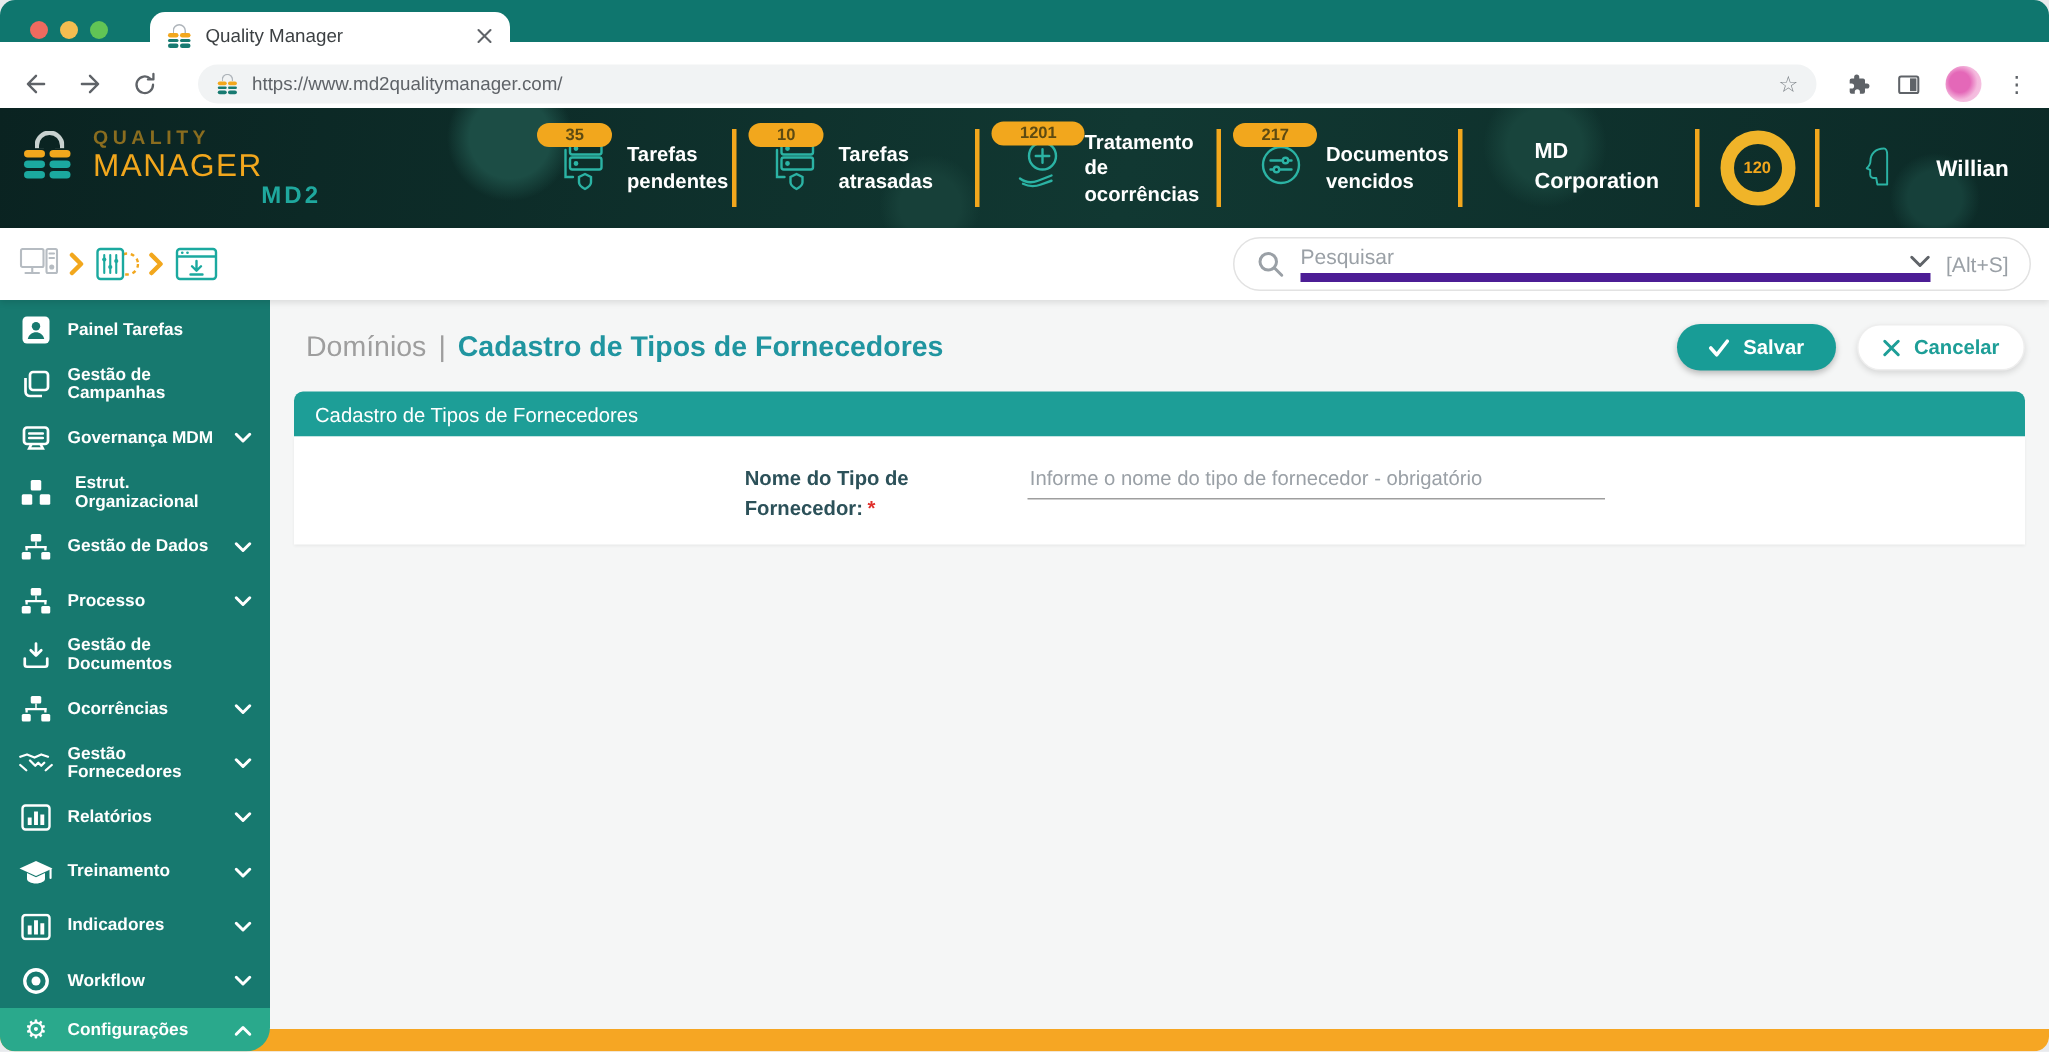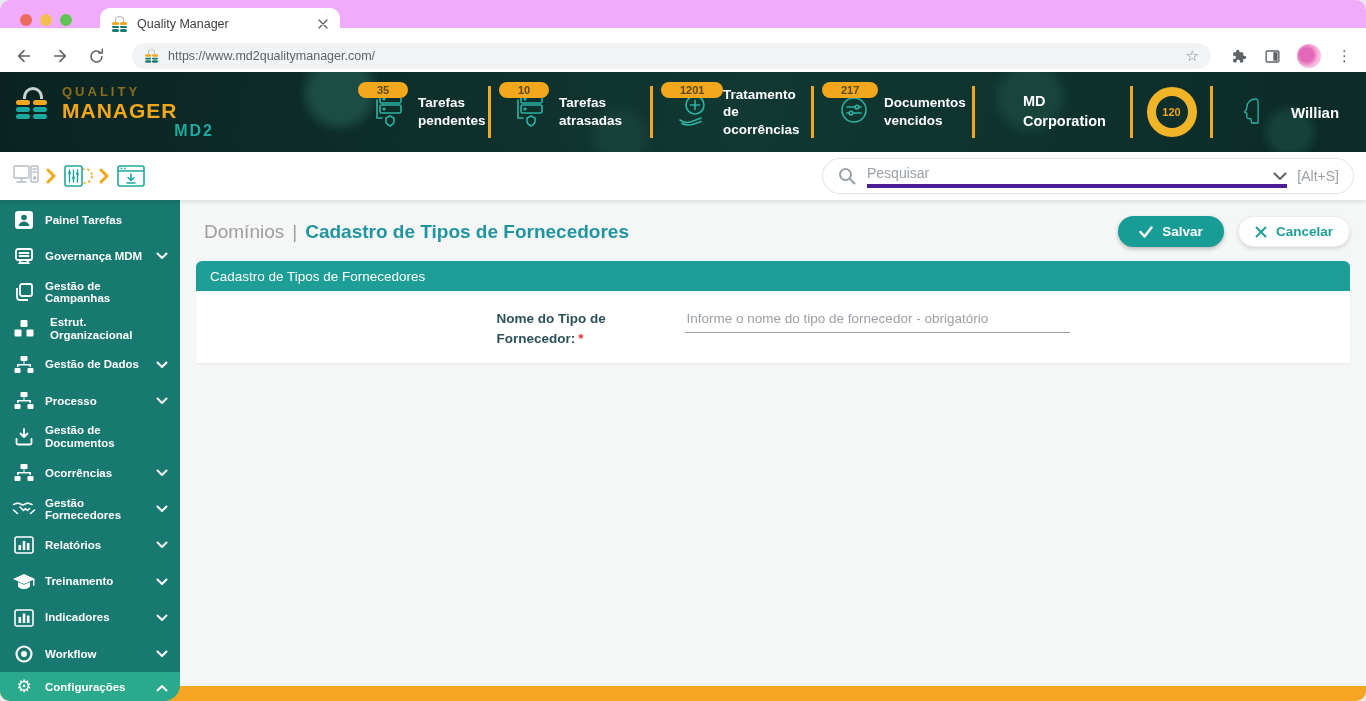--- a/index.html
+++ b/index.html
@@ -1,21 +1,21 @@
 <!DOCTYPE html>
 <html><head>
 <meta charset="utf-8">
 <style>
   * { margin:0; padding:0; box-sizing:border-box; }
   html,body { background:#e8eaed; }
   body { font-family:"Liberation Sans","DejaVu Sans",sans-serif; }
   .window { position:relative; width:1366px; height:701px; overflow:hidden; border-radius:10px; background:#fff; }
 
   
-  .tabstrip { position:absolute; top:0; left:0; width:100%; height:28px; background:#f0abfc; }
+  .tabstrip { position:absolute; top:0; left:0; width:100%; height:28px; background:#0f766e; }
   .lights { position:absolute; left:20px; top:14px; display:flex; gap:8px; }
   .light { width:12px; height:12px; border-radius:50%; }
   .tab { position:absolute; left:100px; top:8px; width:240px; height:32px; background:#fff; border-radius:10px 10px 0 0; display:flex; align-items:center; padding:0 12px; gap:9px; }
   .tab-title { font-size:12.5px; color:#3c4043; flex:1; white-space:nowrap; overflow:hidden; }
   .favicon { width:16px; height:16px; position:relative; flex:none; }
   .favicon .arc { position:absolute; left:3px; top:0; width:9px; height:6px; border:1.5px solid #aeb4ba; border-bottom:none; border-radius:5px 5px 0 0; }
   .favicon i { position:absolute; width:7px; height:2.5px; border-radius:1.5px; }
   .toolbar { position:absolute; top:40px; left:0; width:100%; height:32px; background:#fff; display:flex; align-items:center; padding:0 14px; gap:16px;justify-content:center; }
   .navbtn { width:20px; height:20px; display:flex; align-items:center; justify-content:center; cursor:pointer; }
   .omnibox { flex:1; height:26px; margin:0 4px 0 10px; background:#f1f3f4; border-radius:14px; display:flex; align-items:center; padding:0 12px; gap:8px; }
@@ -32,40 +32,40 @@
                 radial-gradient(circle 55px at 1030px 25px, #18443c 0 45%, transparent 75%),
                 radial-gradient(circle 40px at 1290px 60px, #16403a 0 45%, transparent 75%),
                 linear-gradient(100deg, #0a2321 0%, #113832 55%, #0c2a27 100%);
     display:flex; align-items:center; }
   .logo { width:350px; flex:none; display:flex; align-items:flex-start; padding-left:16px; gap:12px; }
   .lockbars { position:relative; width:34px; height:40px; margin-top:2px; }
   .lockbars .arc { position:absolute; left:7px; top:0; width:20px; height:12px; border:3px solid #c9d2d0; border-bottom:none; border-radius:10px 10px 0 0; }
   .lockbars i { position:absolute; width:14px; height:5px; border-radius:2.5px; }
   .logotext { width:152px; line-height:1.1; }
   .logo-q { font-size:13px; letter-spacing:3px; color:#8a6d1f; font-weight:bold; }
-  .logo-m { font-size:21px; letter-spacing:1px; color:#f2a71d; font-weight:bold; }
+  .logo-m { font-size:21px; letter-spacing:1px; color:#f2a71d; font-weight:normal; }
   .logo-md2 { font-size:16px; letter-spacing:2px; color:#1fa89e; font-weight:bold; text-align:right; }
   .hsep { width:3px; height:52px; background:#f2a71d; flex:none; }
   .stat { display:flex; align-items:center; flex:none; padding-left:22px; }
   .stat-iconwrap { position:relative; flex:none; }
   .badge { position:absolute; top:-10px; left:-14px; background:#f2a71d; color:#5d4a12; font-size:11px; font-weight:bold; padding:2px 19px; border-radius:10px; white-space:nowrap; }
   .stat-label { color:#fff; font-size:13.5px; font-weight:bold; line-height:1.3; margin-left:12px; }
   .w138{width:138px;} .w159{width:159px;} .w158{width:158px;}
   .company { width:155px; flex:none; color:#fff; font-size:14.5px; font-weight:bold; line-height:1.35; padding-left:48px; cursor:pointer; }
   .ringwrap { width:77px; flex:none; display:flex; justify-content:center; }
   .ring { width:50px; height:50px; border-radius:50%; border:9px solid #f0b429; display:flex; align-items:center; justify-content:center; cursor:pointer;text-align:center; }
   .ring span { color:#f2a71d; font-size:11px; font-weight:bold; }
   .userblock { flex:1; display:flex; align-items:center; justify-content:center; gap:25px; cursor:pointer; }
   .username { color:#fff; font-size:15px; font-weight:bold; }
 
   
   .utilbar { position:absolute; top:152px; left:0; width:100%; height:48px; background:#fff; box-shadow:0 2px 4px rgba(0,0,0,.10); display:flex; align-items:center; padding:0 12px; z-index:4; }
   .crumbs { display:flex; align-items:center; gap:6px; }
   .searchbox { position:absolute; right:12px; top:6px; width:532px; height:36px; border:1px solid #e2e2e2; border-radius:18px; background:#fff; display:flex; align-items:center; padding:0 14px; gap:10px; }
-  .searchline { flex:1; display:flex; align-items:flex-end; border-bottom:4px solid #4c1d95; height:24px; padding-bottom:3px; }
+  .searchline { flex:1; display:flex; align-items:flex-end; border-bottom:6px solid #4c1d95; height:24px; padding-bottom:3px; }
   .searchline input { border:none; outline:none; flex:1; font-size:14px; color:#444; font-family:inherit; background:transparent; }
   .searchline input::placeholder { color:#9aa0a6; }
   .alt-s { font-size:14px; color:#9aa0a6; white-space:nowrap; }
 
   
   .sidebar { position:absolute; left:0; top:200px; bottom:0; width:180px; display:flex; flex-direction:column; z-index:3; }
   .sidebody { flex:1; background:#17796f; display:flex; flex-direction:column; padding-top:2px; }
   .sitem { flex:1; display:flex; align-items:center; padding:0 12px 0 12px; cursor:pointer; color:#fff; }
   .sitem .sic { width:24px; display:flex; justify-content:center; flex:none; }
   .sitem .slabel { font-size:11.5px; font-weight:bold; margin-left:9px; flex:1; line-height:1.1; }
@@ -325,41 +325,41 @@
               <circle cx="10" cy="7.5" r="2.8" fill="#17796f"></circle>
               <path d="M4.5 16c.7-3 3-4.5 5.5-4.5s4.8 1.5 5.5 4.5z" fill="#17796f"></path>
             </svg>
         </span>
         <span class="slabel">Painel Tarefas</span>
       </div>
 
       <div class="sitem">
         <span class="sic">
           <svg width="20" height="20" viewBox="0 0 20 20" fill="none" stroke="#fff" stroke-width="1.8">
+              <rect x="6" y="2" width="12" height="12" rx="2"></rect>
+              <path d="M3 6v9a3 3 0 0 0 3 3h8"></path>
+            </svg>
+        </span>
+        <span class="slabel">Gestão de Campanhas</span>
+      </div>
+
+      <div class="sitem">
+        <span class="sic">
+          <svg width="20" height="20" viewBox="0 0 20 20" fill="none" stroke="#fff" stroke-width="1.8">
               <rect x="2" y="3" width="16" height="11" rx="2"></rect>
               <path d="M5.5 7h9M5.5 10h9" stroke-linecap="round"></path>
               <path d="M7 14l-1.5 3h9L13 14"></path>
             </svg>
         </span>
         <span class="slabel">Governança MDM</span>
         <span class="chev">
             <svg width="12" height="8" viewBox="0 0 12 8">
               <path d="M1.5 1.5L6 6l4.5-4.5" stroke="#fff" stroke-width="2" fill="none" stroke-linecap="round" stroke-linejoin="round"></path>
             </svg>
           </span>
-      </div>
-
-      <div class="sitem">
-        <span class="sic">
-          <svg width="20" height="20" viewBox="0 0 20 20" fill="none" stroke="#fff" stroke-width="1.8">
-              <rect x="6" y="2" width="12" height="12" rx="2"></rect>
-              <path d="M3 6v9a3 3 0 0 0 3 3h8"></path>
-            </svg>
-        </span>
-        <span class="slabel">Gestão de Campanhas</span>
       </div>
 
       <div class="sitem sub">
         <span class="sic">
           <svg width="22" height="20" viewBox="0 0 22 20" fill="#fff">
               <rect x="7.5" y="1" width="7" height="7" rx="1"></rect>
               <rect x="1.5" y="10.5" width="7" height="7" rx="1"></rect>
               <rect x="13.5" y="10.5" width="7" height="7" rx="1"></rect>
             </svg>
         </span>

